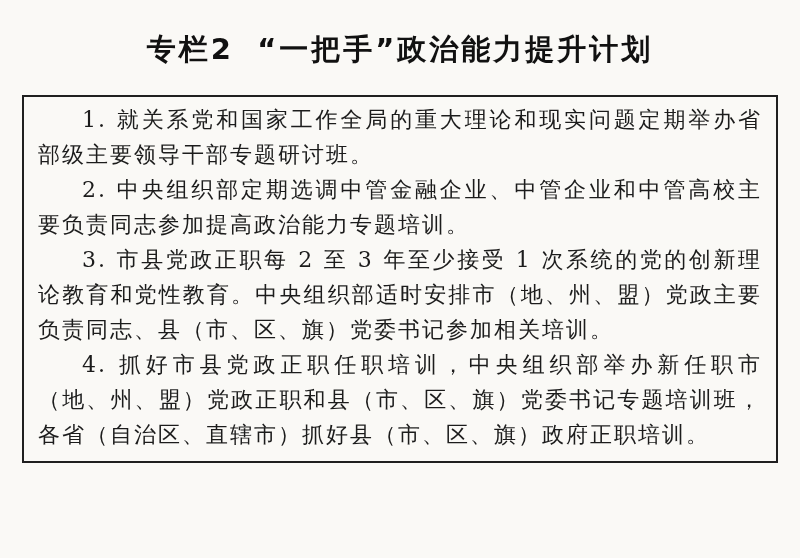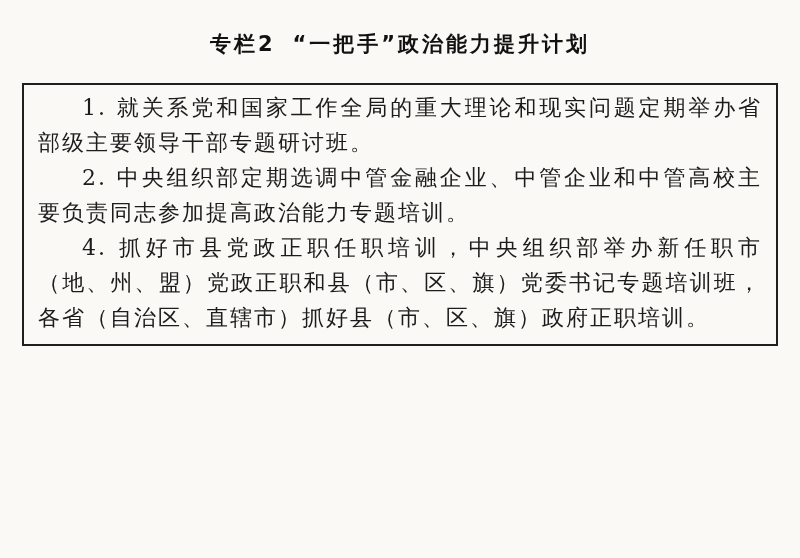--- a/index.html
+++ b/index.html
@@ -17,21 +17,21 @@
   .page {
     width: 800px;
     height: 558px;
     position: relative;
   }
   .doc-title {
     margin: 0;
     padding-top: 30px;
     text-align: center;
     font-family: "DejaVu Sans", "Liberation Sans", sans-serif;
-    font-size: 21px;
+    font-size: 29px;
     font-weight: bold;
     letter-spacing: 3px;
     color: #111111;
     white-space: nowrap;
   }
   .doc-title .title-text {
     margin-left: 0.8em;
   }
   .column-box {
     box-sizing: border-box;
@@ -56,16 +56,17 @@
 
 <div class="page">
 
   <h1 class="doc-title">
     <span class="title-label">专栏2</span><span class="title-text">“一把手”政治能力提升计划</span>
   </h1>
 
   <div class="column-box">
     <p>1. 就关系党和国家工作全局的重大理论和现实问题定期举办省部级主要领导干部专题研讨班。</p>
     <p>2. 中央组织部定期选调中管金融企业、中管企业和中管高校主要负责同志参加提高政治能力专题培训。</p>
+    <p>3. 市县党政正职每 2 至 3 年至少接受 1 次系统的党的创新理论教育和党性教育。中央组织部适时安排市（地、州、盟）党政主要负责同志、县（市、区、旗）党委书记参加相关培训。</p>
     <p>4. 抓好市县党政正职任职培训，中央组织部举办新任职市（地、州、盟）党政正职和县（市、区、旗）党委书记专题培训班，各省（自治区、直辖市）抓好县（市、区、旗）政府正职培训。</p>
   </div>
 
 </div>
 
 </body></html>

